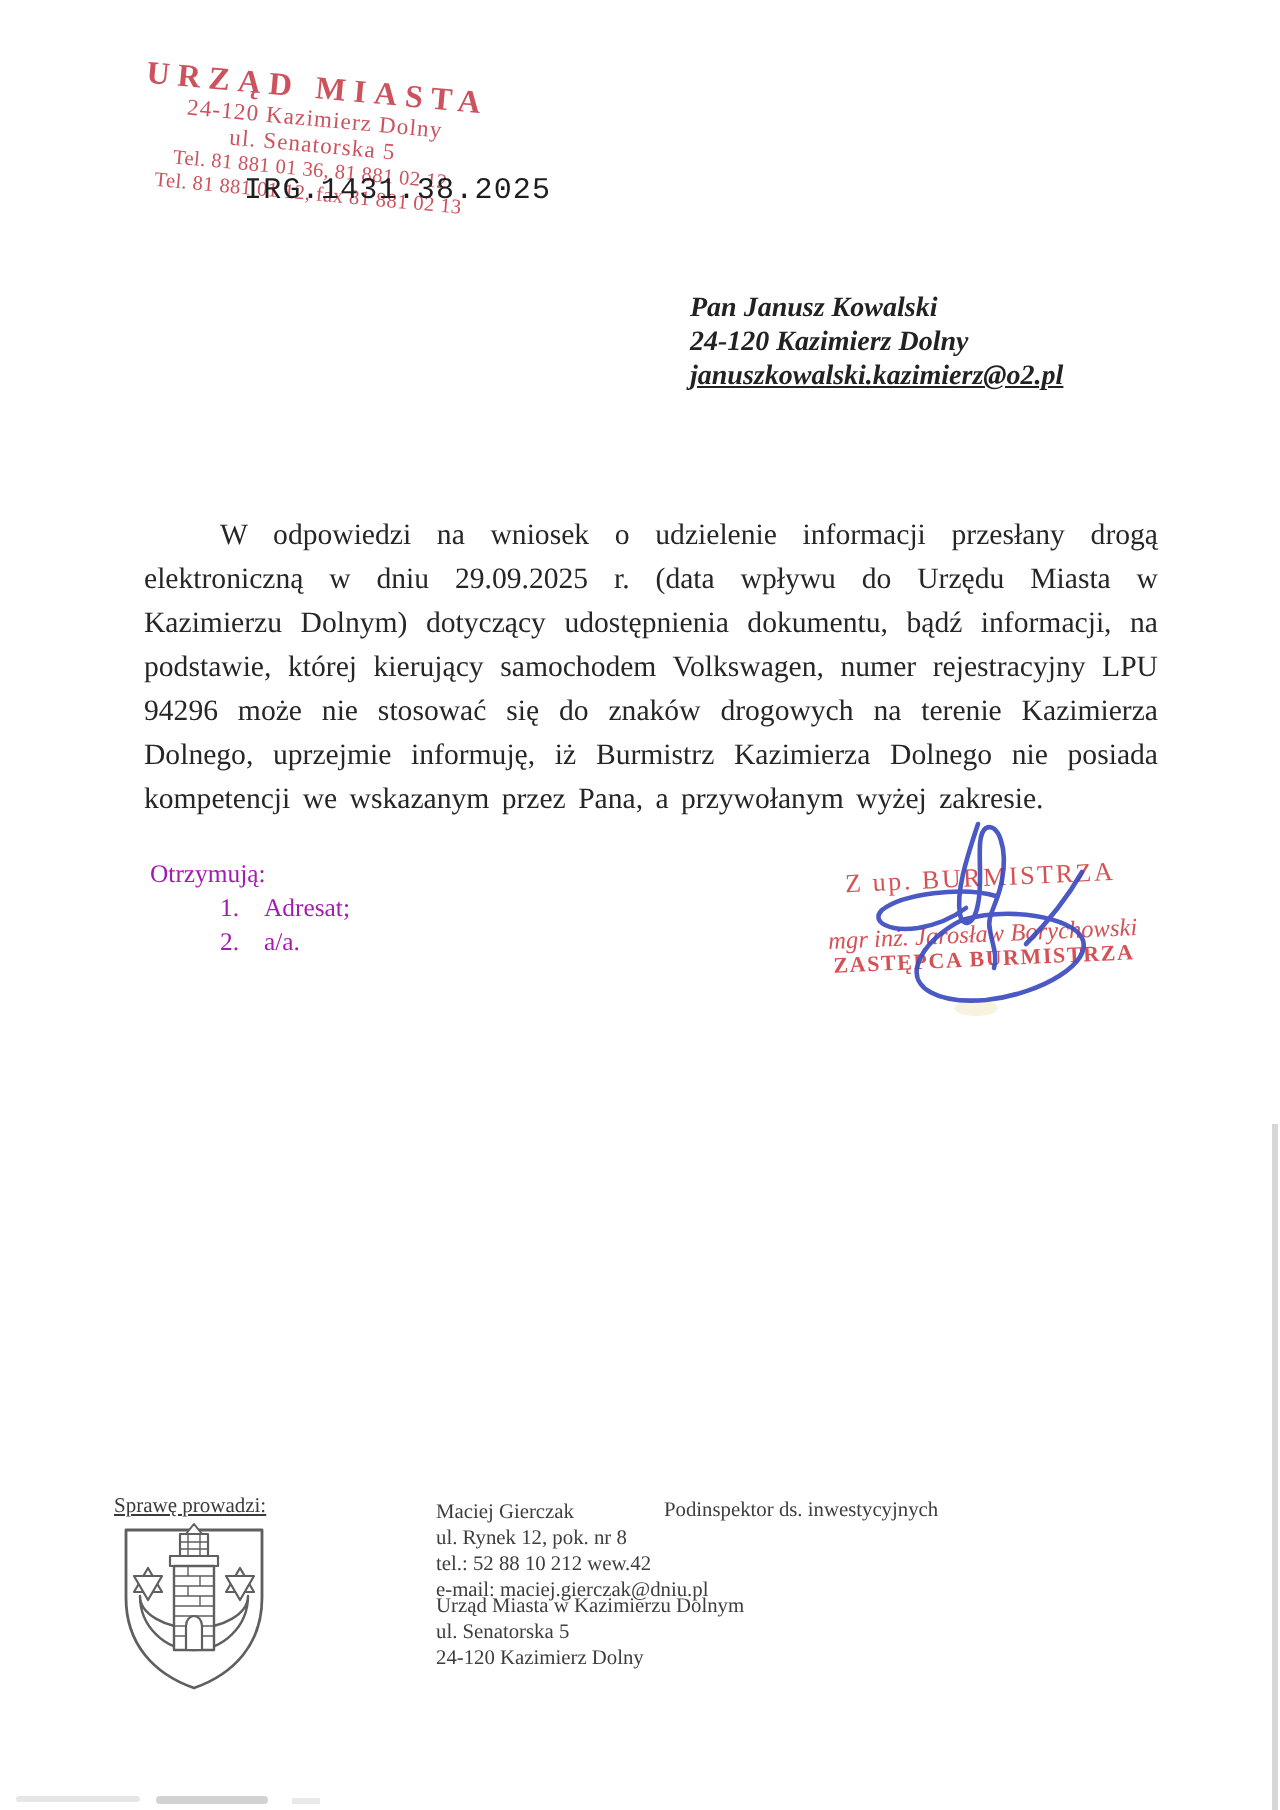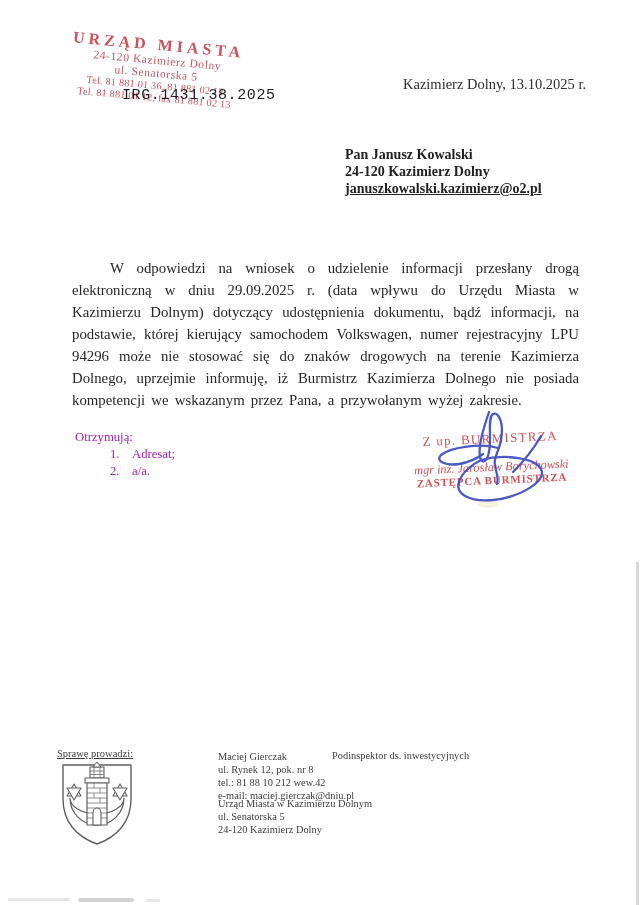--- a/index.html
+++ b/index.html
@@ -32,21 +32,21 @@
   .ref-number{
     left:122px;top:87px;
     font-size:15px;letter-spacing:.6px;color:#1e1e1e;font-family:Liberation Mono, monospace;
   }
 
   .date-line{left:403px;top:76px;font-size:14.5px;color:#2e2e2e;}
 
   
   .recipient{
     left:345px;top:146px;
-    font-weight:bold;
+    font-weight:bold;font-style:italic;
     font-size:14px;line-height:17px;color:#222;
   }
   .recipient .email{text-decoration:underline;}
 
   
   .body-par{
     left:72px;top:257px;width:507px;
     font-size:14.8px;line-height:22px;
     text-align:justify;text-indent:38px;
     word-spacing:2.5px;color:#262626;
@@ -92,21 +92,20 @@
   <div class="abs office-stamp">
     <div class="l1">URZĄD MIASTA</div>
     <div class="l2">24-120 Kazimierz Dolny</div>
     <div class="l3">ul. Senatorska 5</div>
     <div class="l4">Tel. 81 881 01 36, 81 881 02 12</div>
     <div class="l5">Tel. 81 881 01 12, fax 81 881 02 13</div>
   </div>
 
   <div class="abs ref-number">IRG.1431.38.2025</div>
 
-  <div class="abs date-line">Kazimierz Dolny, 13.10.2025 r.</div>
 
   <div class="abs recipient">
     <div>Pan Janusz Kowalski</div>
     <div>24-120 Kazimierz Dolny</div>
     <div class="email">januszkowalski.kazimierz@o2.pl</div>
   </div>
 
   <div class="abs body-par">W odpowiedzi na wniosek o udzielenie informacji przesłany drogą elektroniczną w dniu 29.09.2025 r. (data wpływu do Urzędu Miasta w Kazimierzu Dolnym) dotyczący udostępnienia dokumentu, bądź informacji, na podstawie, której kierujący samochodem Volkswagen, numer rejestracyjny LPU 94296 może nie stosować się do znaków drogowych na terenie Kazimierza Dolnego, uprzejmie informuję, iż Burmistrz Kazimierza Dolnego nie posiada kompetencji we wskazanym przez Pana, a przywołanym wyżej zakresie.</div>
 
   <div class="abs distribution">
@@ -160,21 +159,21 @@
       <path d="M31,22 H51 V64 H31 Z" stroke-width="1.2"></path>
       <path d="M31,27 H51 M31,32 H51 M31,37 H51 M31,42 H51 M31,47 H51 M31,52 H51 M31,57 H51 M38,22 V27 M44,27 V32 M38,32 V37 M44,37 V42" stroke-width="0.7" fill="none"></path>
 
       <path d="M37,64 V52 A4,5 0 0 1 45,52 V64 Z" stroke-width="1.1"></path>
     </g>
   </svg>
 
   <div class="abs contact">
     <div>Maciej Gierczak</div>
     <div>ul. Rynek 12, pok. nr 8</div>
-    <div>tel.: 81 88 10 212 wew.42</div>
+    <div>tel.: 52 88 10 212 wew.42</div>
     <div>e-mail: maciej.gierczak@dniu.pl</div>
   </div>
   <div class="abs contact-title">Podinspektor ds. inwestycyjnych</div>
 
   <div class="abs office-block">
     <div>Urząd Miasta w Kazimierzu Dolnym</div>
     <div>ul. Senatorska 5</div>
     <div>24-120 Kazimierz Dolny</div>
   </div>
 

